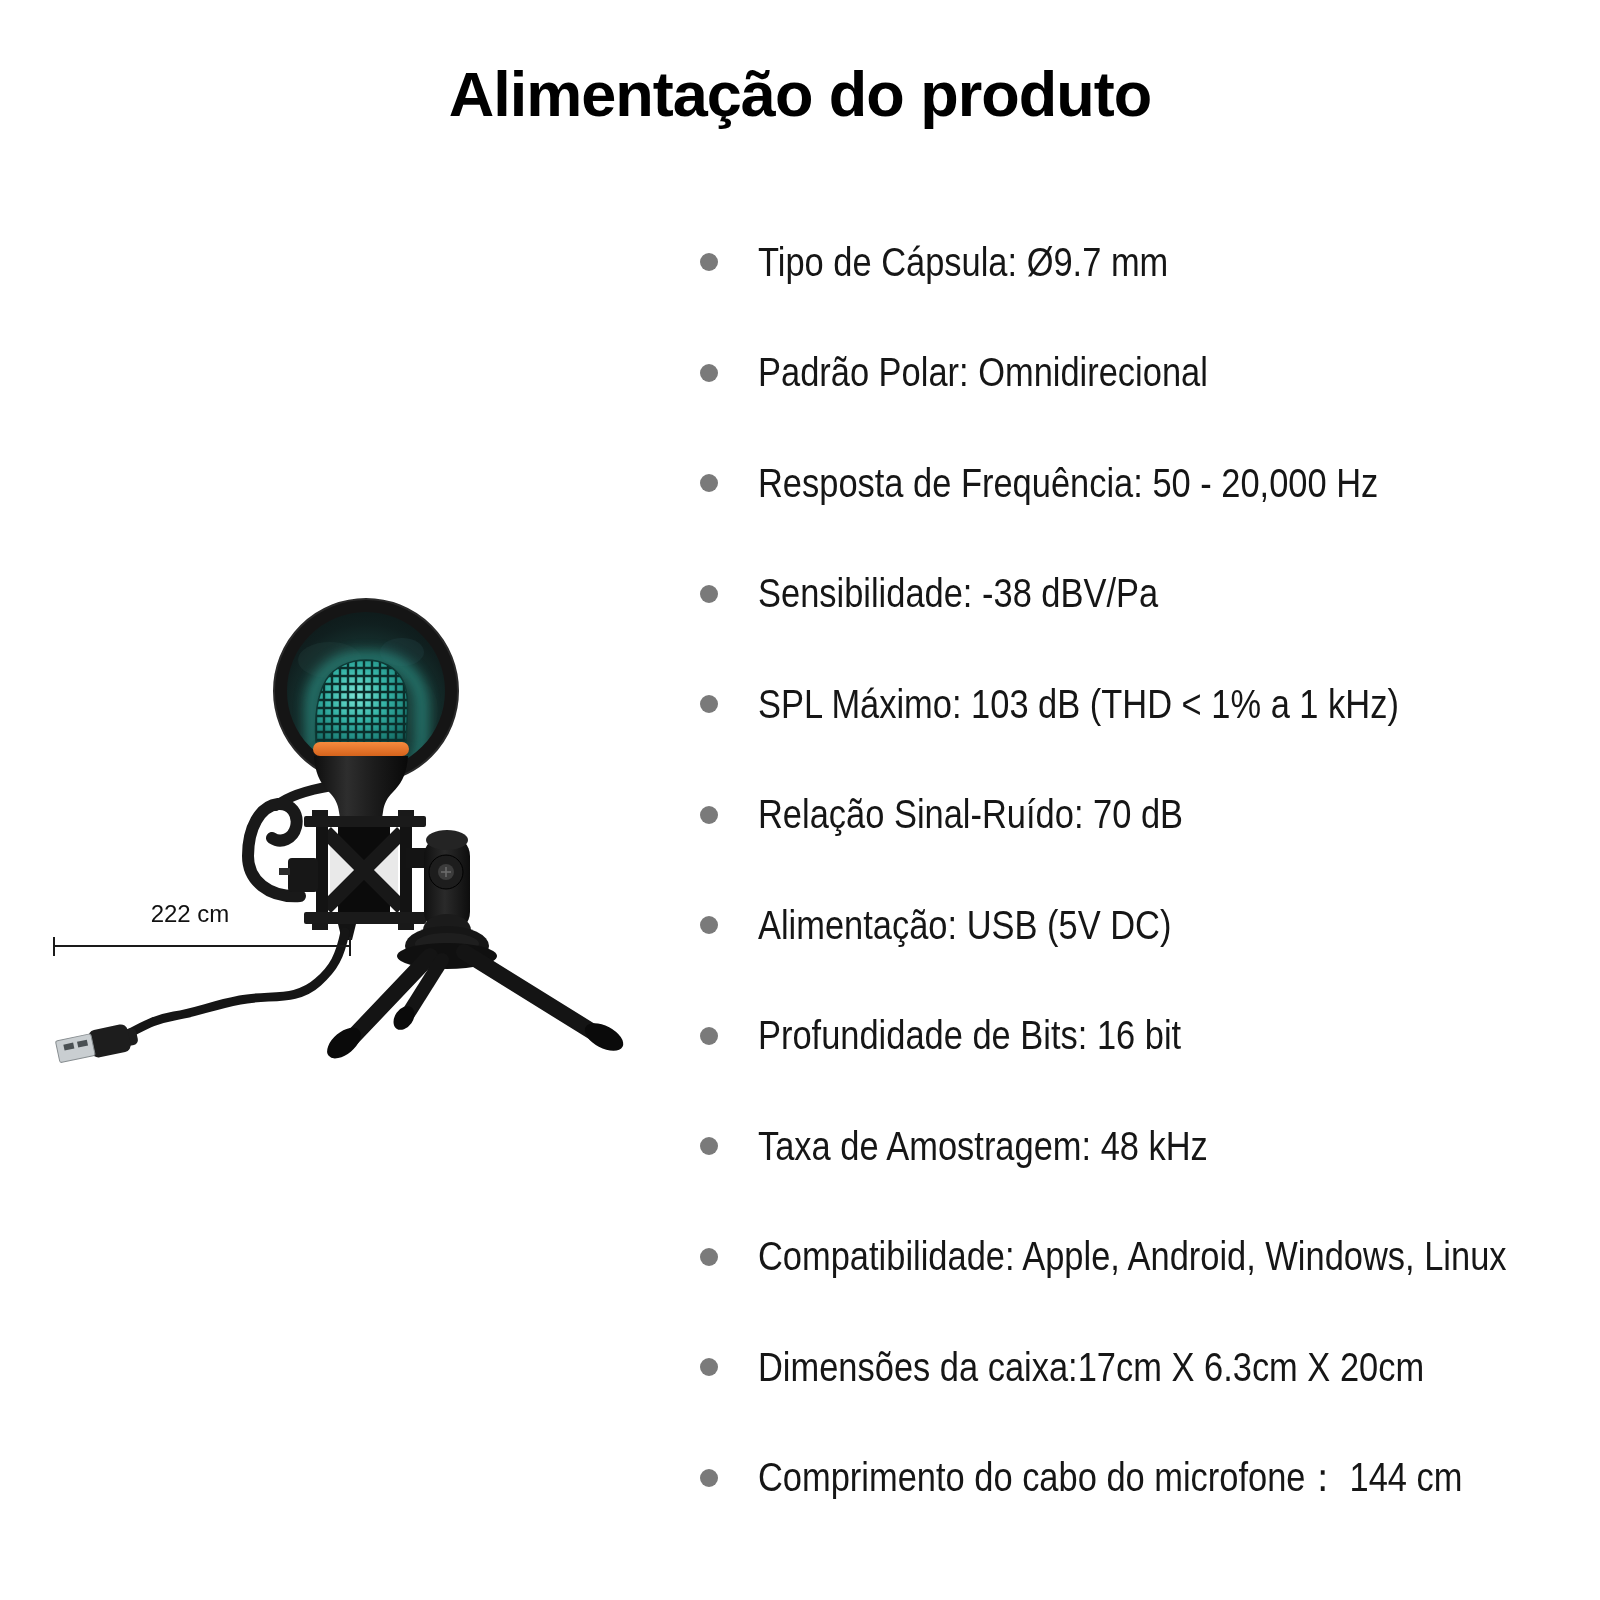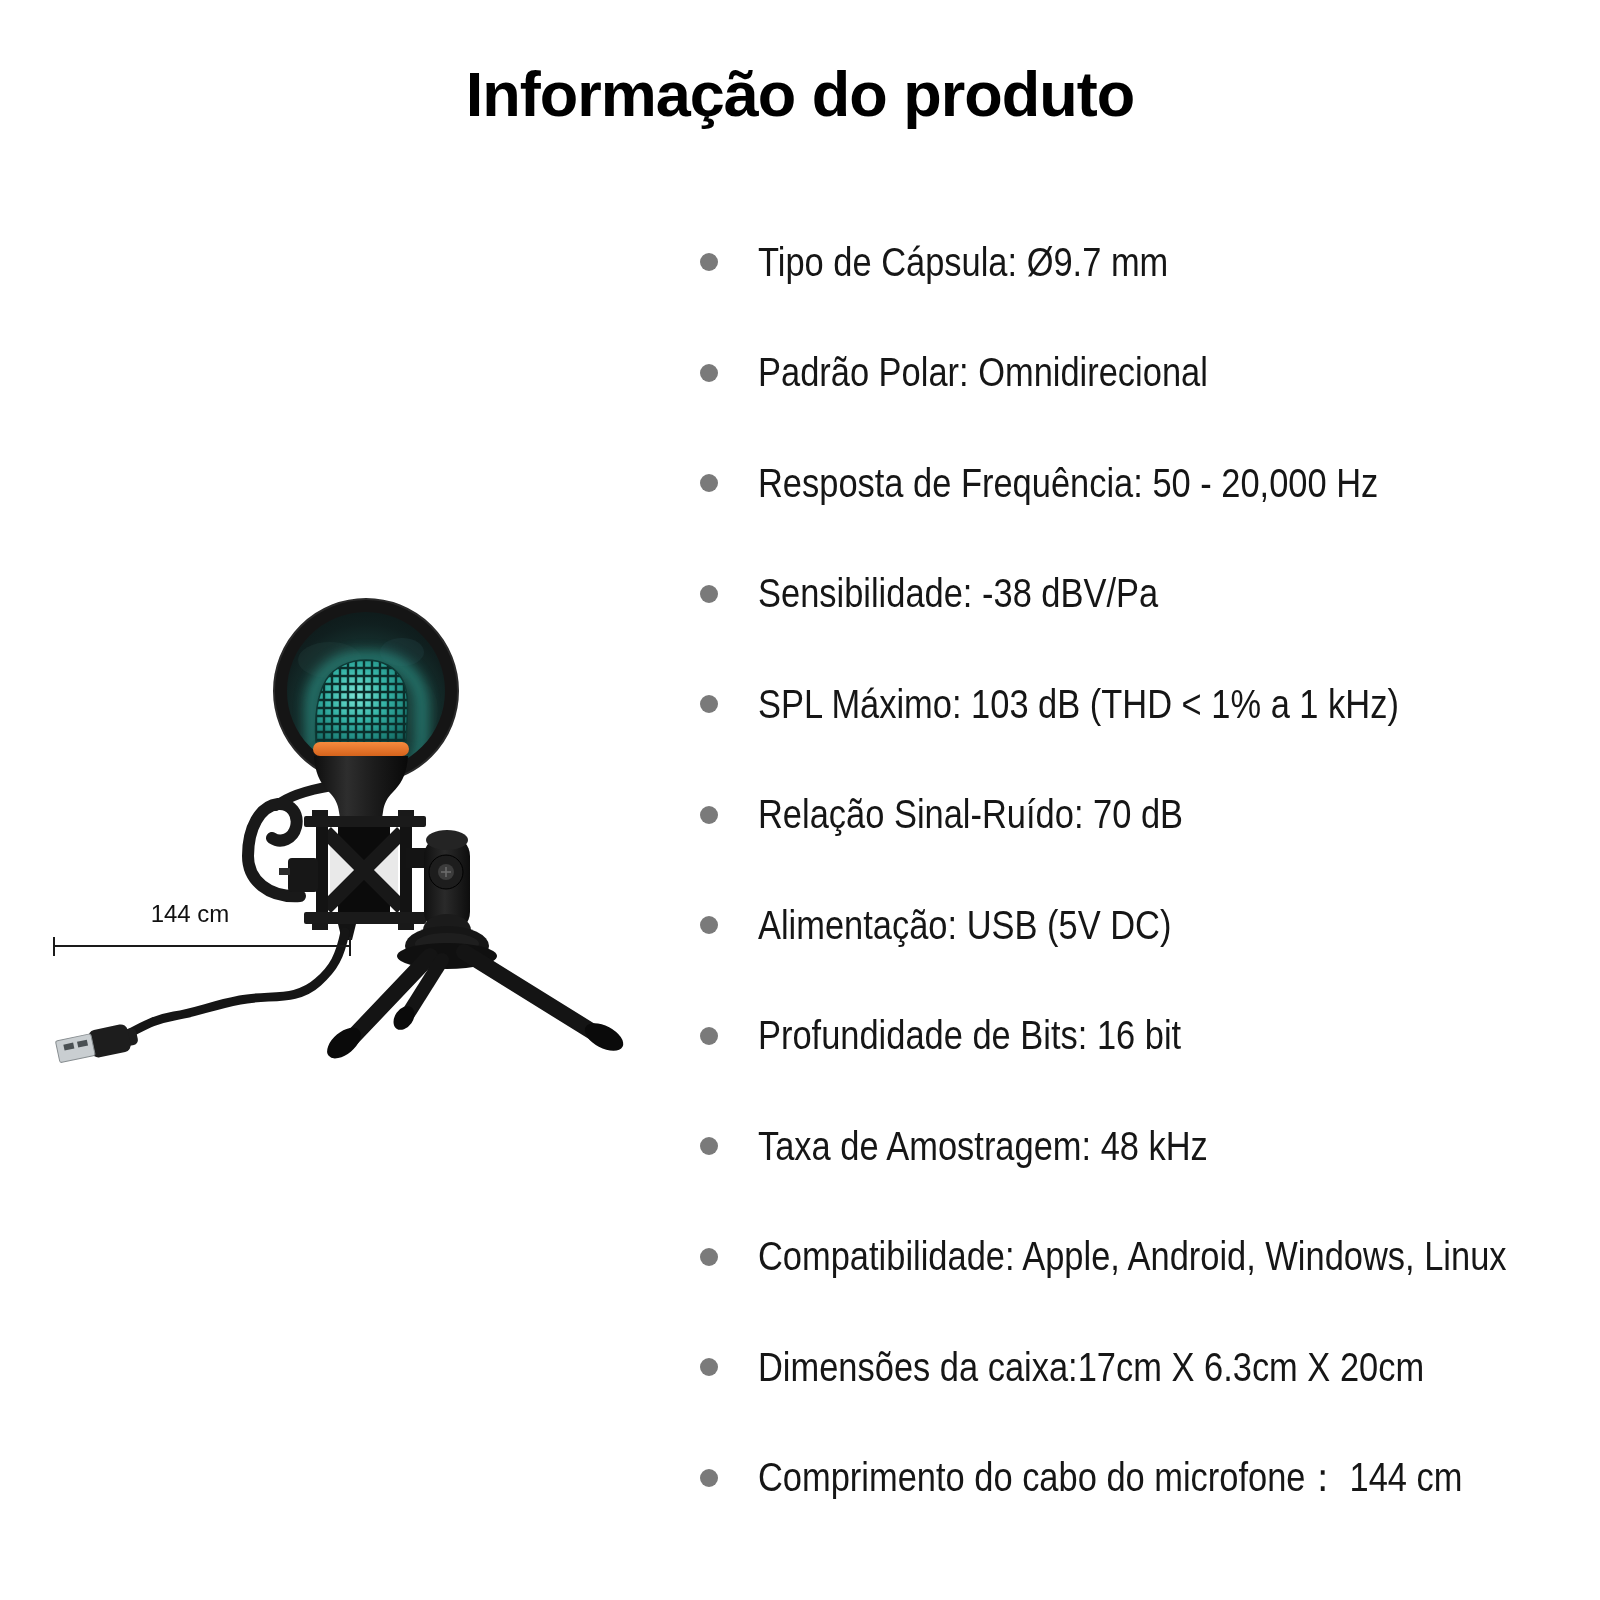--- a/index.html
+++ b/index.html
@@ -91,21 +91,21 @@
     color: #161616;
     transform: scaleX(0.84);
     transform-origin: left center;
   }
 </style>
 </head>
 <body>
 
 <div class="canvas">
 
-  <h1 class="title">Informação do produto</h1>
+  <h1 class="title">Alimentação do produto</h1>
 
   <figure class="product">
     <svg viewBox="0 0 680 580" xmlns="http://www.w3.org/2000/svg">
       <defs>
         <radialGradient id="popInner" cx="0.5" cy="0.62" r="0.78">
           <stop offset="0%" stop-color="#2c6b62"></stop>
           <stop offset="35%" stop-color="#1a403c"></stop>
           <stop offset="70%" stop-color="#101f1f"></stop>
           <stop offset="100%" stop-color="#0c1313"></stop>
         </radialGradient>
@@ -217,21 +217,21 @@
       <g transform="rotate(-12 100 484)">
         <rect x="124" y="475" width="14" height="17" rx="5" fill="#1d1d1d"></rect>
         <rect x="90" y="469" width="40" height="28" rx="7" fill="#1d1d1d"></rect>
         <rect x="57" y="472" width="36" height="22" rx="2" fill="#c9ced1" stroke="#878d90"></rect>
         <rect x="64" y="477" width="10" height="6" fill="#4a5053"></rect>
         <rect x="78" y="477" width="10" height="6" fill="#4a5053"></rect>
       </g>
     </svg>
   </figure>
 
-  <span class="measure-label">144 cm</span>
+  <span class="measure-label">222 cm</span>
   <div class="measure-line"></div>
   <div class="measure-tick tick-left"></div>
   <div class="measure-tick tick-right"></div>
 
   <ul class="spec-list">
   <li class="spec-item">
     <span class="bullet"></span>
     <span class="spec-text">Tipo de Cápsula: Ø9.7 mm</span>
   </li>
 

